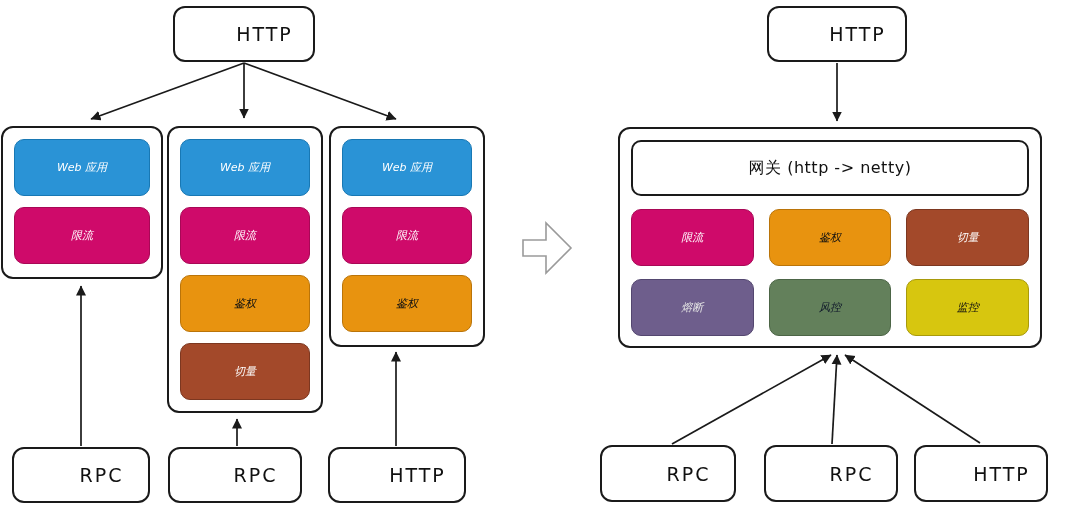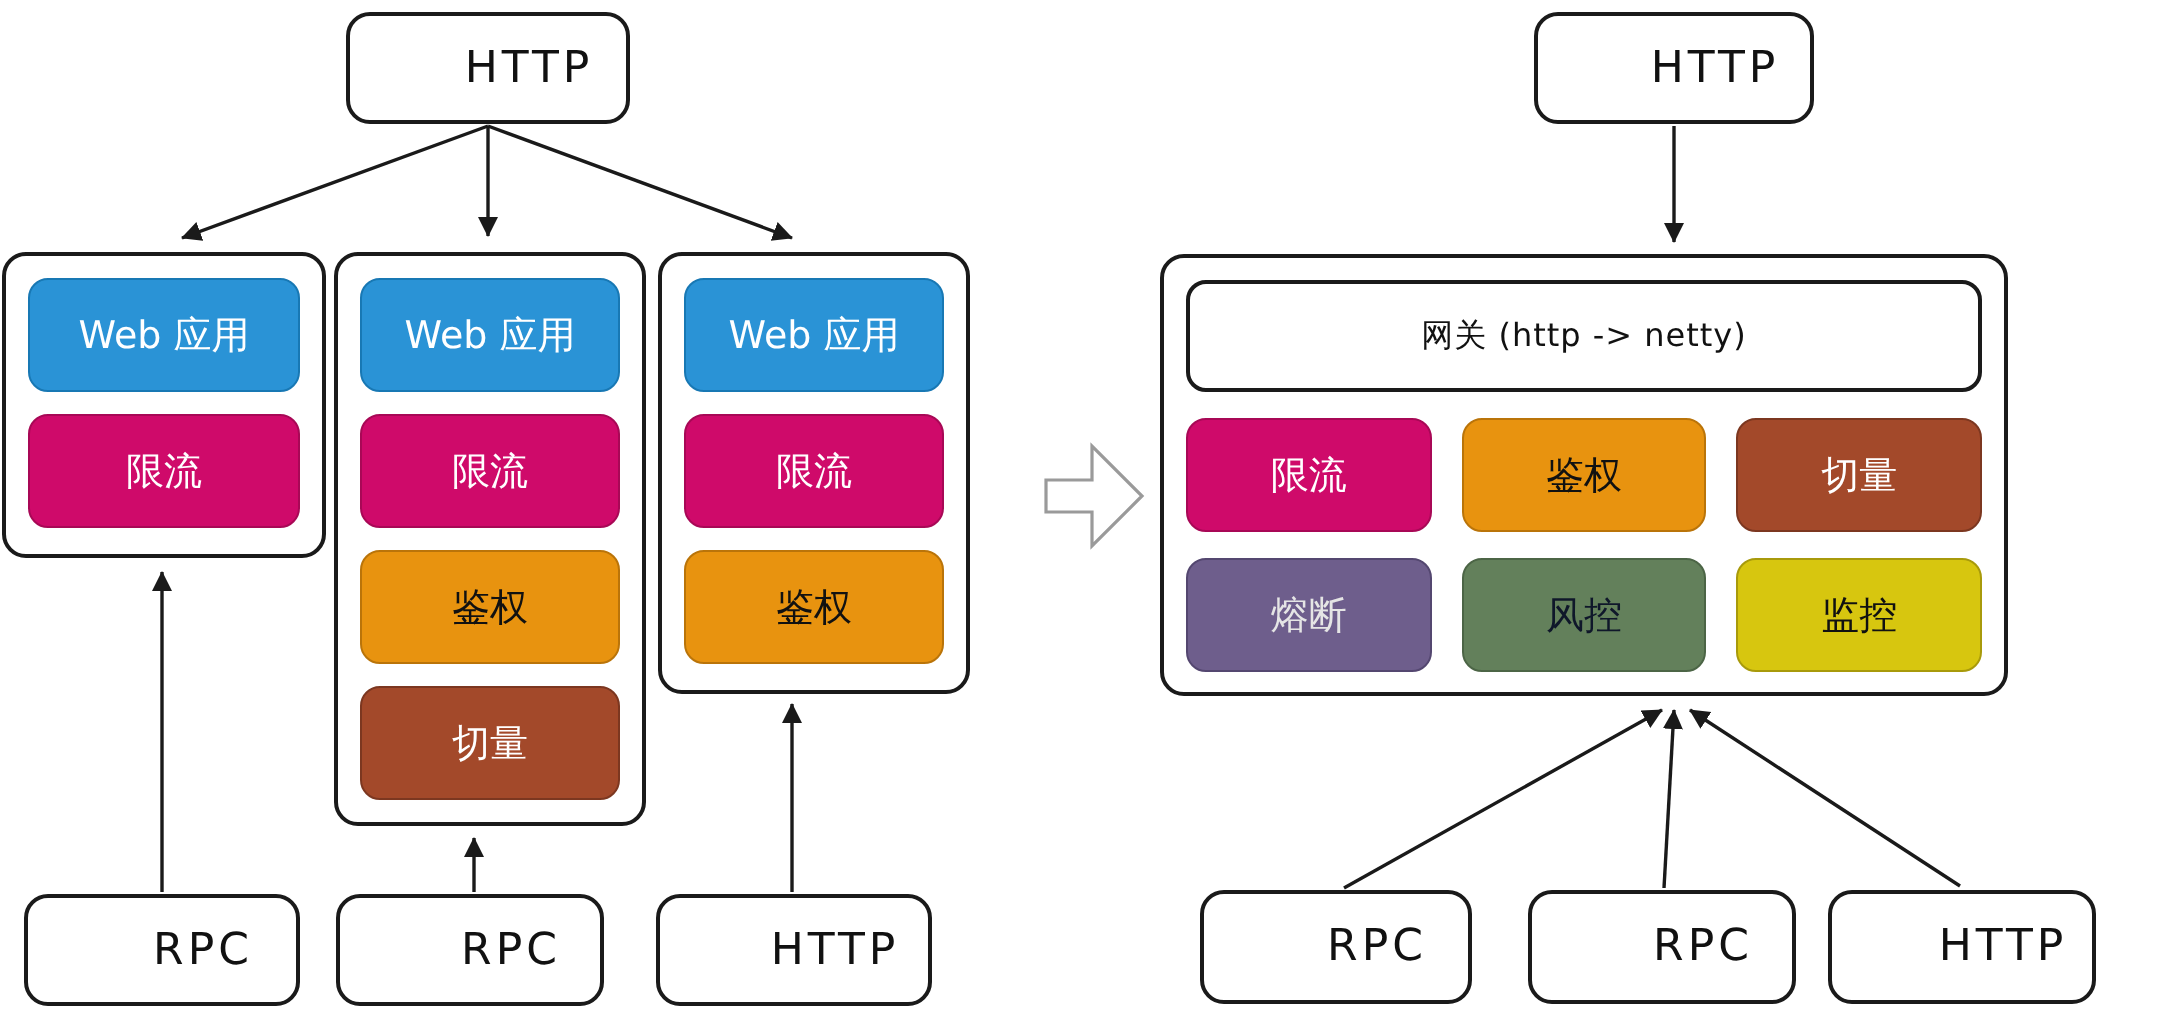--- a/index.html
+++ b/index.html
@@ -3,30 +3,30 @@
 <meta charset="utf-8">
 <style>
   html,body{margin:0;padding:0;background:#ffffff;}
   #canvas{
     position:relative;width:1080px;height:510px;background:#ffffff;overflow:hidden;
     font-family:"DejaVu Sans","Liberation Sans",sans-serif;color:#111;
   }
   .node{
     position:absolute;display:flex;align-items:center;justify-content:center;
     background:#ffffff;border:2px solid #1a1a1a;border-radius:12px;
-    font-size:22px;letter-spacing:2px;box-sizing:border-box;padding-left:41px;
+    font-size:19px;letter-spacing:2px;box-sizing:border-box;padding-left:41px;
   }
   .container{
     position:absolute;background:#ffffff;border:2px solid #1a1a1a;border-radius:12px;
     box-sizing:border-box;
   }
   .stack{display:flex;flex-direction:column;gap:11px;padding:11px;}
   .box{
     height:57px;flex:0 0 57px;display:flex;align-items:center;justify-content:center;
-    border-radius:10px;font-size:19px;border:1.5px solid transparent;box-sizing:border-box;
+    border-radius:10px;font-size:11px;border:1.5px solid transparent;box-sizing:border-box;font-style:italic;
   }
   .gw-title{
     height:56px;display:flex;align-items:center;justify-content:center;
     background:#ffffff;border:2px solid #1a1a1a;border-radius:10px;
     font-size:16px;box-sizing:border-box;letter-spacing:0.5px;
   }
   .gw-grid{
     display:grid;grid-template-columns:repeat(3,1fr);gap:13px 15px;margin-top:13px;
   }
   .gw-grid .box{height:57px;}
@@ -59,21 +59,21 @@
       <div class="box" style="background-color: rgb(207, 10, 106); border-color: rgb(168, 8, 86); color: rgb(255, 255, 255);">限流</div>
       <div class="box" style="background-color: rgb(232, 147, 15); border-color: rgb(186, 116, 9); color: rgb(17, 17, 17);">鉴权</div>
     </div>
 
     <div class="node" style="left:12px;top:447px;width:138px;height:56px;">RPC</div>
     <div class="node" style="left:168px;top:447px;width:134px;height:56px;">RPC</div>
     <div class="node" style="left:328px;top:447px;width:138px;height:56px;">HTTP</div>
 
     <div class="node" style="left:767px;top:6px;width:140px;height:56px;">HTTP</div>
 
-    <div class="container" style="left:580px;top:127px;width:424px;height:221px;padding:11px;">
+    <div class="container" style="left:618px;top:127px;width:424px;height:221px;padding:11px;">
       <div class="gw-title">网关 (http -&gt; netty)</div>
       <div class="gw-grid">
         <div class="box" style="background-color: rgb(207, 10, 106); border-color: rgb(168, 8, 86); color: rgb(255, 255, 255);">限流</div>
         <div class="box" style="background-color: rgb(232, 147, 15); border-color: rgb(186, 116, 9); color: rgb(17, 17, 17);">鉴权</div>
         <div class="box" style="background-color: rgb(163, 73, 42); border-color: rgb(124, 55, 32); color: rgb(255, 255, 255);">切量</div>
         <div class="box" style="background-color: rgb(110, 94, 140); border-color: rgb(84, 71, 112); color: #e5e5e5;">熔断</div>
         <div class="box" style="background-color: rgb(99, 128, 91); border-color: rgb(76, 101, 70); color: #0f172a;">风控</div>
         <div class="box" style="background-color: rgb(215, 198, 15); border-color: rgb(168, 154, 11); color: rgb(17, 17, 17);">监控</div>
       </div>
     </div>

